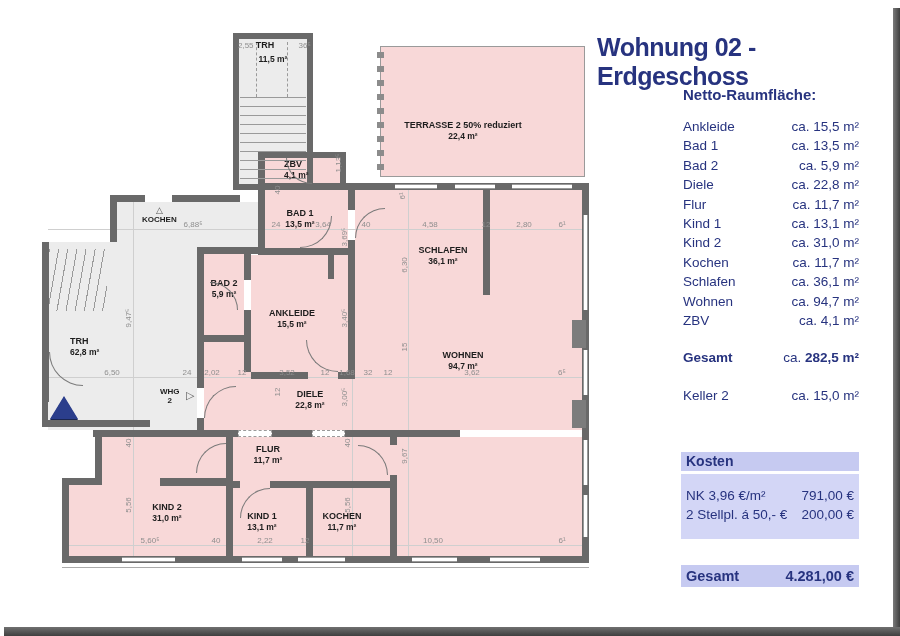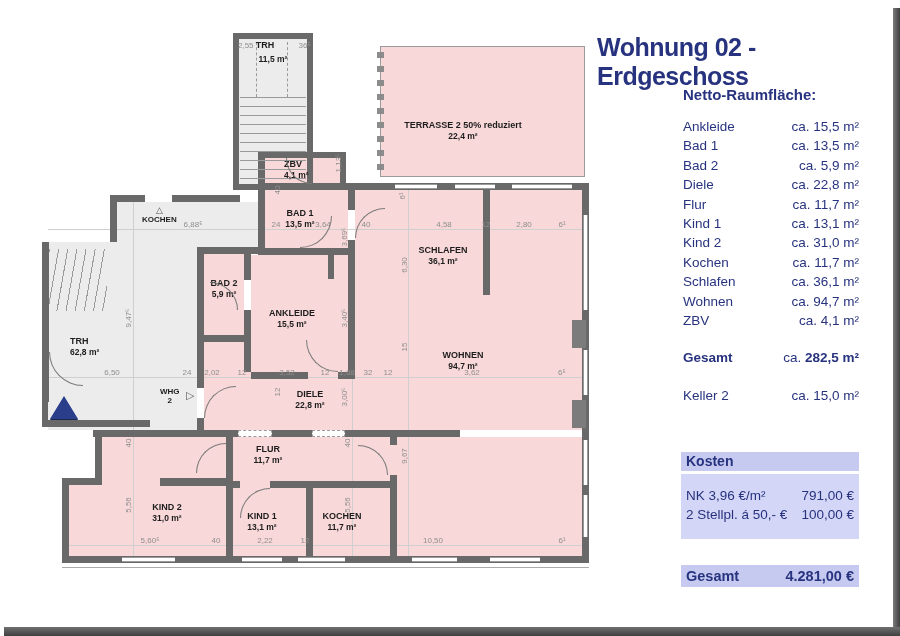--- a/index.html
+++ b/index.html
@@ -240,21 +240,21 @@
         <div class="rlabel" style="left: 342px; top: 511px;">
           <div>KOCHEN</div>
           <div class="area">11,7 m²</div>
         </div>
       </div>
     <div id="dims">
         <div class="dim" style="left: 193px; top: 224px;">6,88⁵</div>
         <div class="dim" style="left: 276px; top: 224px;">24</div>
         <div class="dim" style="left: 323px; top: 224px;">3,64</div>
         <div class="dim" style="left: 366px; top: 224px;">40</div>
-        <div class="dim" style="left: 430px; top: 224px; margin-left: 14px;">4,58</div>
+        <div class="dim" style="left: 430px; top: 224px;">4,58</div>
         <div class="dim" style="left: 486px; top: 224px;">12</div>
         <div class="dim" style="left: 524px; top: 224px;">2,80</div>
         <div class="dim" style="left: 562px; top: 224px;">6¹</div>
         <div class="dim" style="left: 112px; top: 372px;">6,50</div>
         <div class="dim" style="left: 187px; top: 372px;">24</div>
         <div class="dim" style="left: 212px; top: 372px;">2,02</div>
         <div class="dim" style="left: 242px; top: 372px;">12</div>
         <div class="dim" style="left: 287px; top: 372px;">3,52</div>
         <div class="dim" style="left: 325px; top: 372px;">12</div>
         <div class="dim" style="left: 347px; top: 372px;">1,68</div>
@@ -362,21 +362,21 @@
 
     <div class="kosten-header">Kosten</div>
     <div class="kosten-body">
       <div id="kosten-rows">
           <div class="prow">
             <span>NK 3,96 €/m²</span>
             <span class="v">791,00 €</span>
           </div>
           <div class="prow">
             <span>2 Stellpl. á 50,- €</span>
-            <span class="v">100,00 €</span>
+            <span class="v">200,00 €</span>
           </div>
         </div>
     </div>
     <div class="kosten-total">
       <span>Gesamt</span>
       <span>4.281,00 €</span>
     </div>
   </div>
 
   <div class="frame-right"></div>

